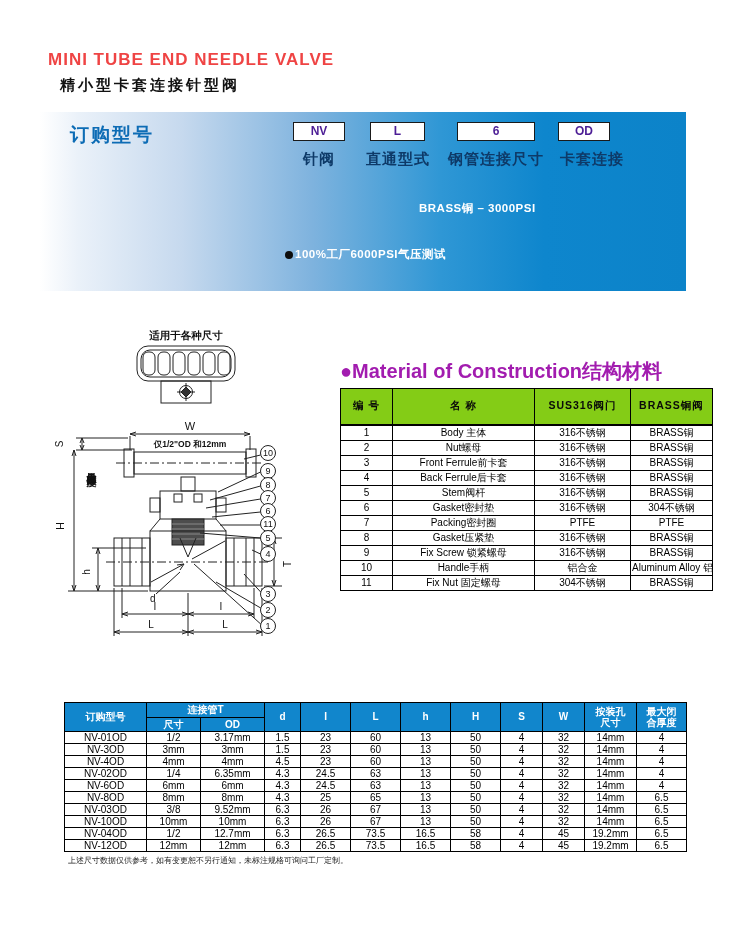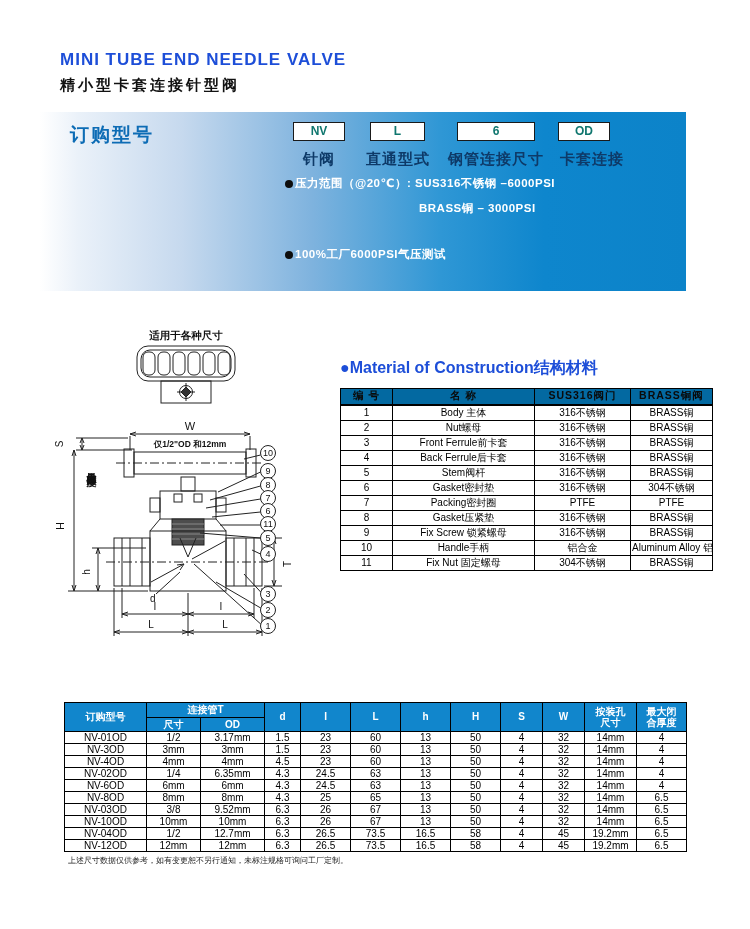--- a/index.html
+++ b/index.html
@@ -1,38 +1,38 @@
 <!DOCTYPE html>
 <html><head>
 <meta charset="utf-8">
 <style>
   * { margin:0; padding:0; box-sizing:border-box; }
   body { background:#9a9a9a; font-family:"Liberation Sans","DejaVu Sans",sans-serif; }
   .page { position:relative; width:750px; height:929px; background:#ffffff; margin:0 auto; overflow:hidden; }
 
-  .title-en { position:absolute; left:60px; top:50px; font-size:17px; font-weight:bold; color:#1d4ed8; letter-spacing:1px; }
+  .title-en { position:absolute; left:48px; top:50px; font-size:17px; font-weight:bold; color:#ef4444; letter-spacing:1px; }
   .title-zh { position:absolute; left:60px; top:76px; font-size:15px; font-weight:bold; color:#111; letter-spacing:3px; }
 
   .order-panel { position:absolute; left:40px; top:112px; width:646px; height:179px;
     background:linear-gradient(90deg,#ffffff 0%,#eaf1f9 6%,#c6d9ee 22%,#7fb3de 42%,#2f97d5 62%,#0e86cd 78%,#0c83c9 100%); }
   .order-heading { position:absolute; left:30px; top:10px; font-size:19px; font-weight:bold; color:#0d6cb5; letter-spacing:2px; }
   .code-box { position:absolute; top:10px; height:19px; background:#fff; border:1px solid #1a1a1a;
-    font-size:12px; font-weight:bold; color:#0f766e; text-align:center; line-height:17px; }
+    font-size:12px; font-weight:bold; color:#4c1d95; text-align:center; line-height:17px; }
   .code-label { position:absolute; top:38px; transform:translateX(-50%); font-size:15px; font-weight:bold; color:#0e3a68; letter-spacing:1px; white-space:nowrap; }
   .spec-line { position:absolute; left:245px; white-space:nowrap; font-size:11.5px; font-weight:bold; color:#ffffff; letter-spacing:0.5px; }
   .spec-line .dot { display:inline-block; width:8px; height:8px; border-radius:50%; background:#0d0d0d; margin-right:2px; vertical-align:middle; }
   .spec-indent { left:379px; }
 
-  .mat-heading { position:absolute; left:340px; top:358px; font-size:16px; font-weight:bold; color:#1d4ed8; }
+  .mat-heading { position:absolute; left:340px; top:358px; font-size:20px; font-weight:bold; color:#a21caf; }
 
   table { border-collapse:collapse; table-layout:fixed; }
   td, th { border:1px solid #000; text-align:center; overflow:hidden; white-space:nowrap; }
 
   .mat-table { position:absolute; left:340px; top:388px; width:372px; font-size:10.5px; }
-  .mat-table th { background:#0369a1; color:#0a0a0a; font-weight:bold; height:16px; border-bottom:2px solid #000; letter-spacing:1px; }
+  .mat-table th { background:#84cc16; color:#0a0a0a; font-weight:bold; height:36px; border-bottom:2px solid #000; letter-spacing:1px; }
   .mat-table td { height:13px; font-size:10px; color:#000; background:#fff; padding:0 1px; }
 
   .dim-table { position:absolute; left:64px; top:702px; width:622px; font-size:10px; }
   .dim-table th { background:#1186cc; color:#ffffff; font-weight:bold; line-height:1.15; padding:1px 0; }
   .dim-table td { height:11.5px; color:#000; background:#fff; }
 
   .footnote { position:absolute; left:68px; top:855px; font-size:8px; color:#222; }
 
   .drawing { position:absolute; left:48px; top:326px; }
   .drawing text { stroke:none; fill:#111; font-family:"Liberation Sans","DejaVu Sans",sans-serif; }
@@ -53,21 +53,20 @@
     <div class="code-box" style="left:253px;width:52px;">NV</div>
     <div class="code-box" style="left:330px;width:55px;">L</div>
     <div class="code-box" style="left:417px;width:78px;">6</div>
     <div class="code-box" style="left:518px;width:52px;">OD</div>
 
     <div class="code-label" style="left:279px;">针阀</div>
     <div class="code-label" style="left:358px;">直通型式</div>
     <div class="code-label" style="left:456px;">钢管连接尺寸</div>
     <div class="code-label" style="left:552px;">卡套连接</div>
 
-    <div class="spec-line" style="top:64px;"><span class="dot"></span><span>压力范围（@20℃）: SUS316不锈钢 –6000PSI</span></div>
     <div class="spec-line spec-indent" style="top:89px;"><span>BRASS铜 – 3000PSI</span></div>
     <div class="spec-line" style="top:135px;"><span class="dot"></span><span>100%工厂6000PSI气压测试</span></div>
   </div>
 
   <svg class="drawing" width="256" height="316" viewBox="0 0 256 316">
     <g stroke="#222" fill="none" stroke-width="1">
 
       <text x="138" y="13" font-size="10.5" font-weight="bold" text-anchor="middle">适用于各种尺寸</text>
       <rect x="89" y="20" width="98" height="35" rx="11"></rect>
       <rect x="93" y="24" width="90" height="27" rx="9"></rect>

